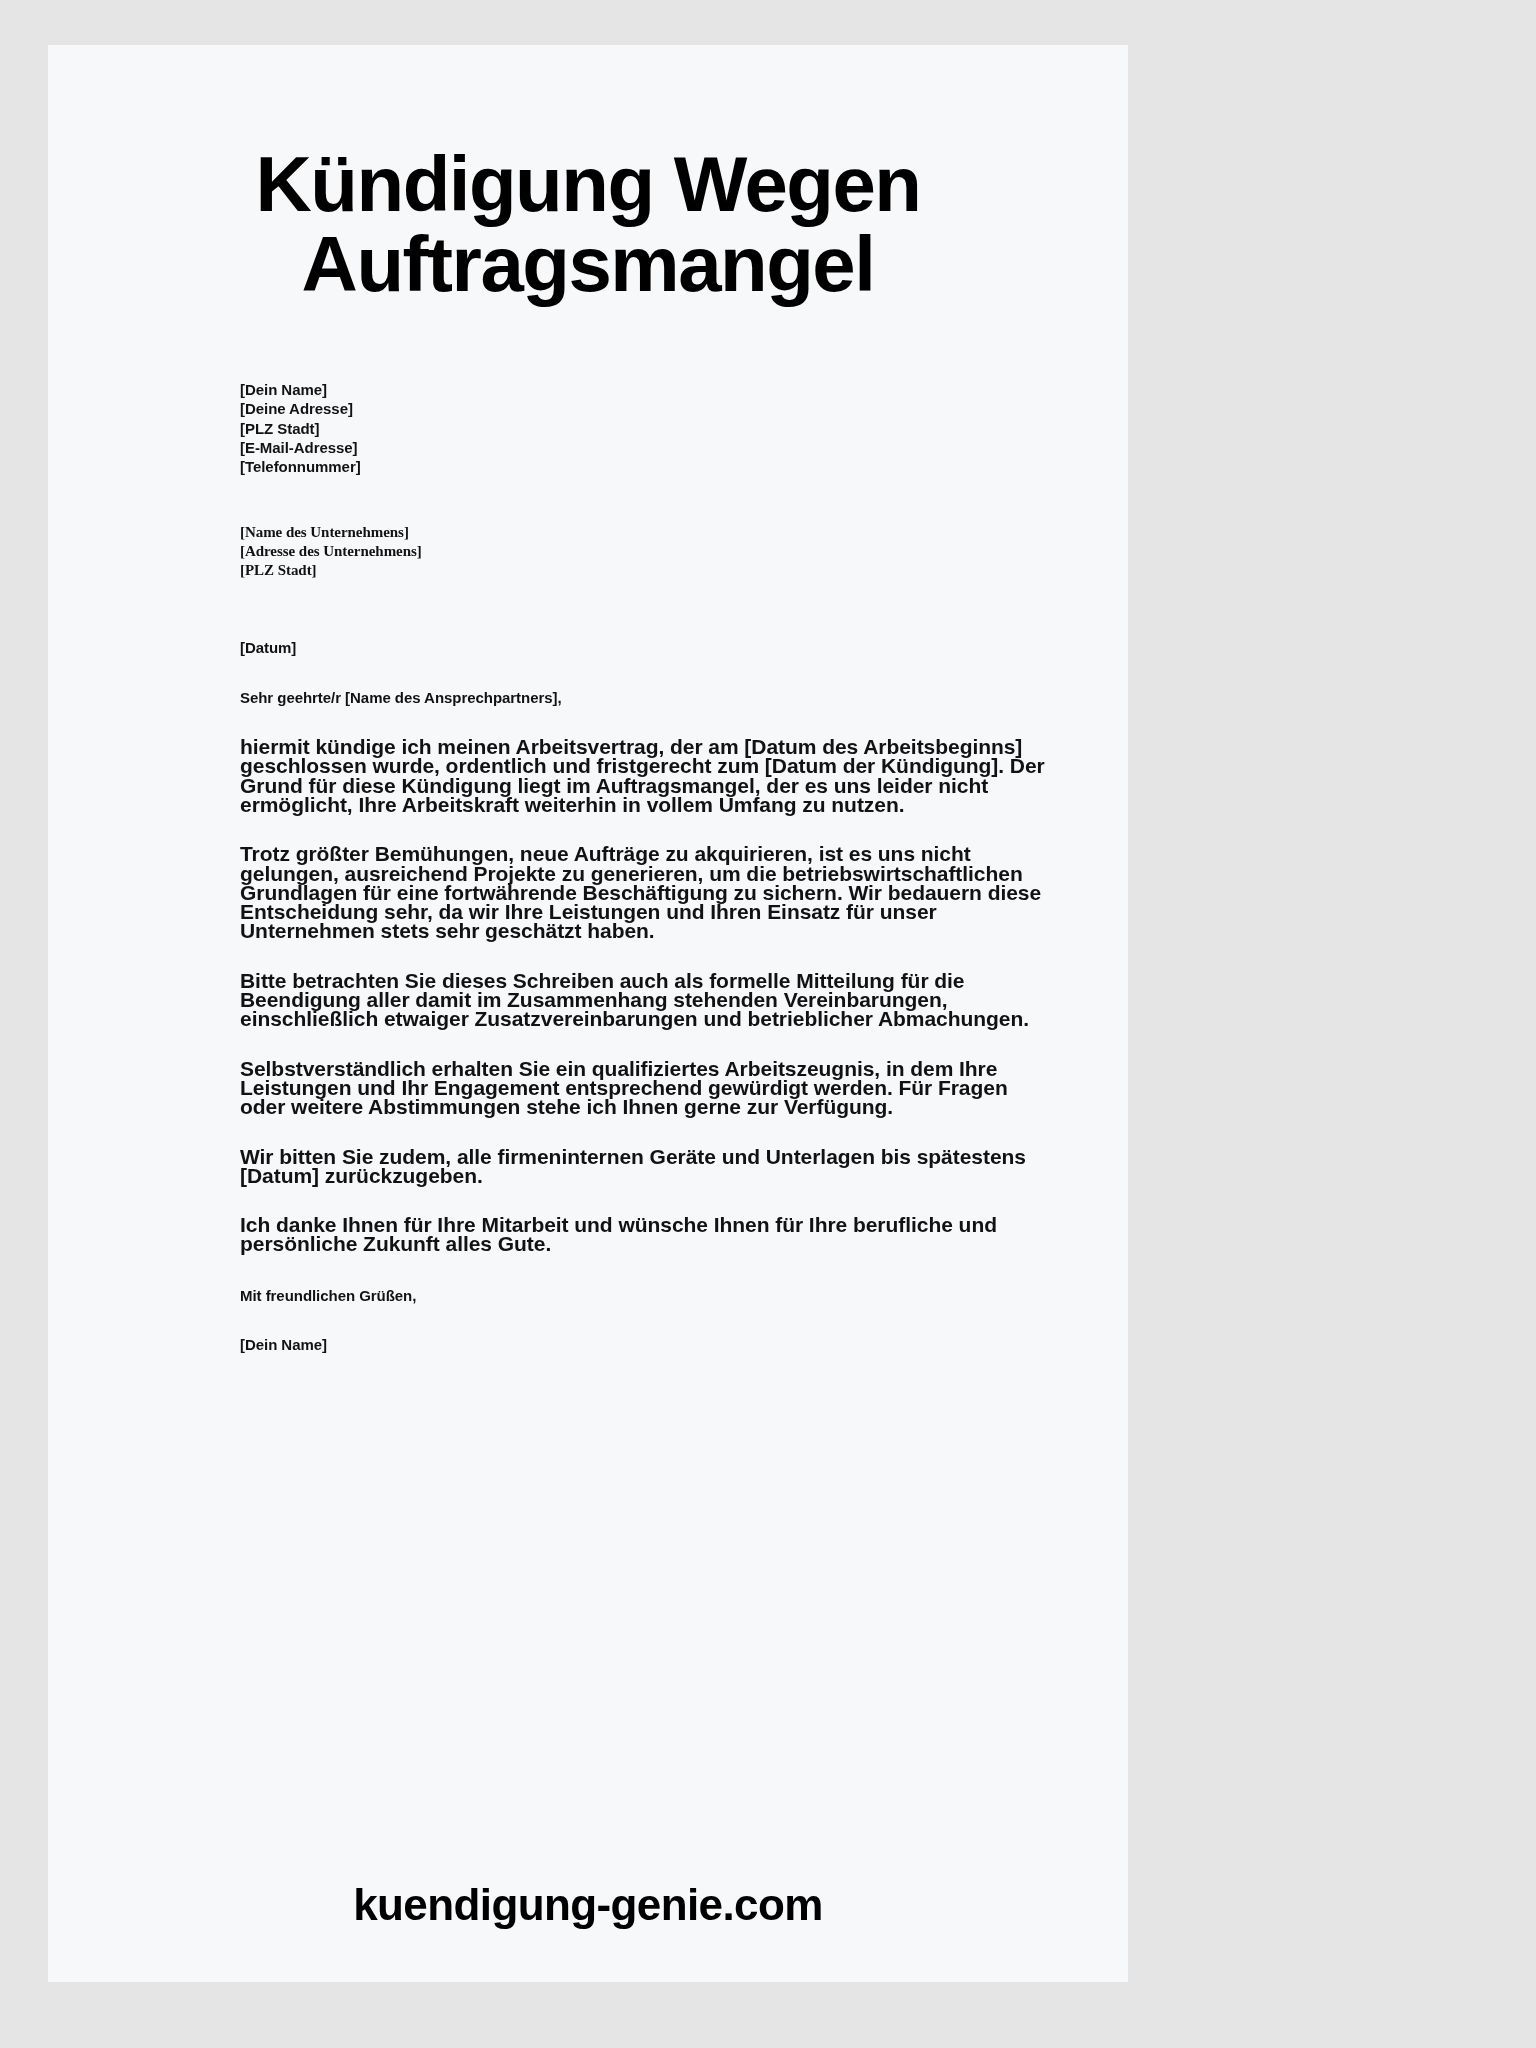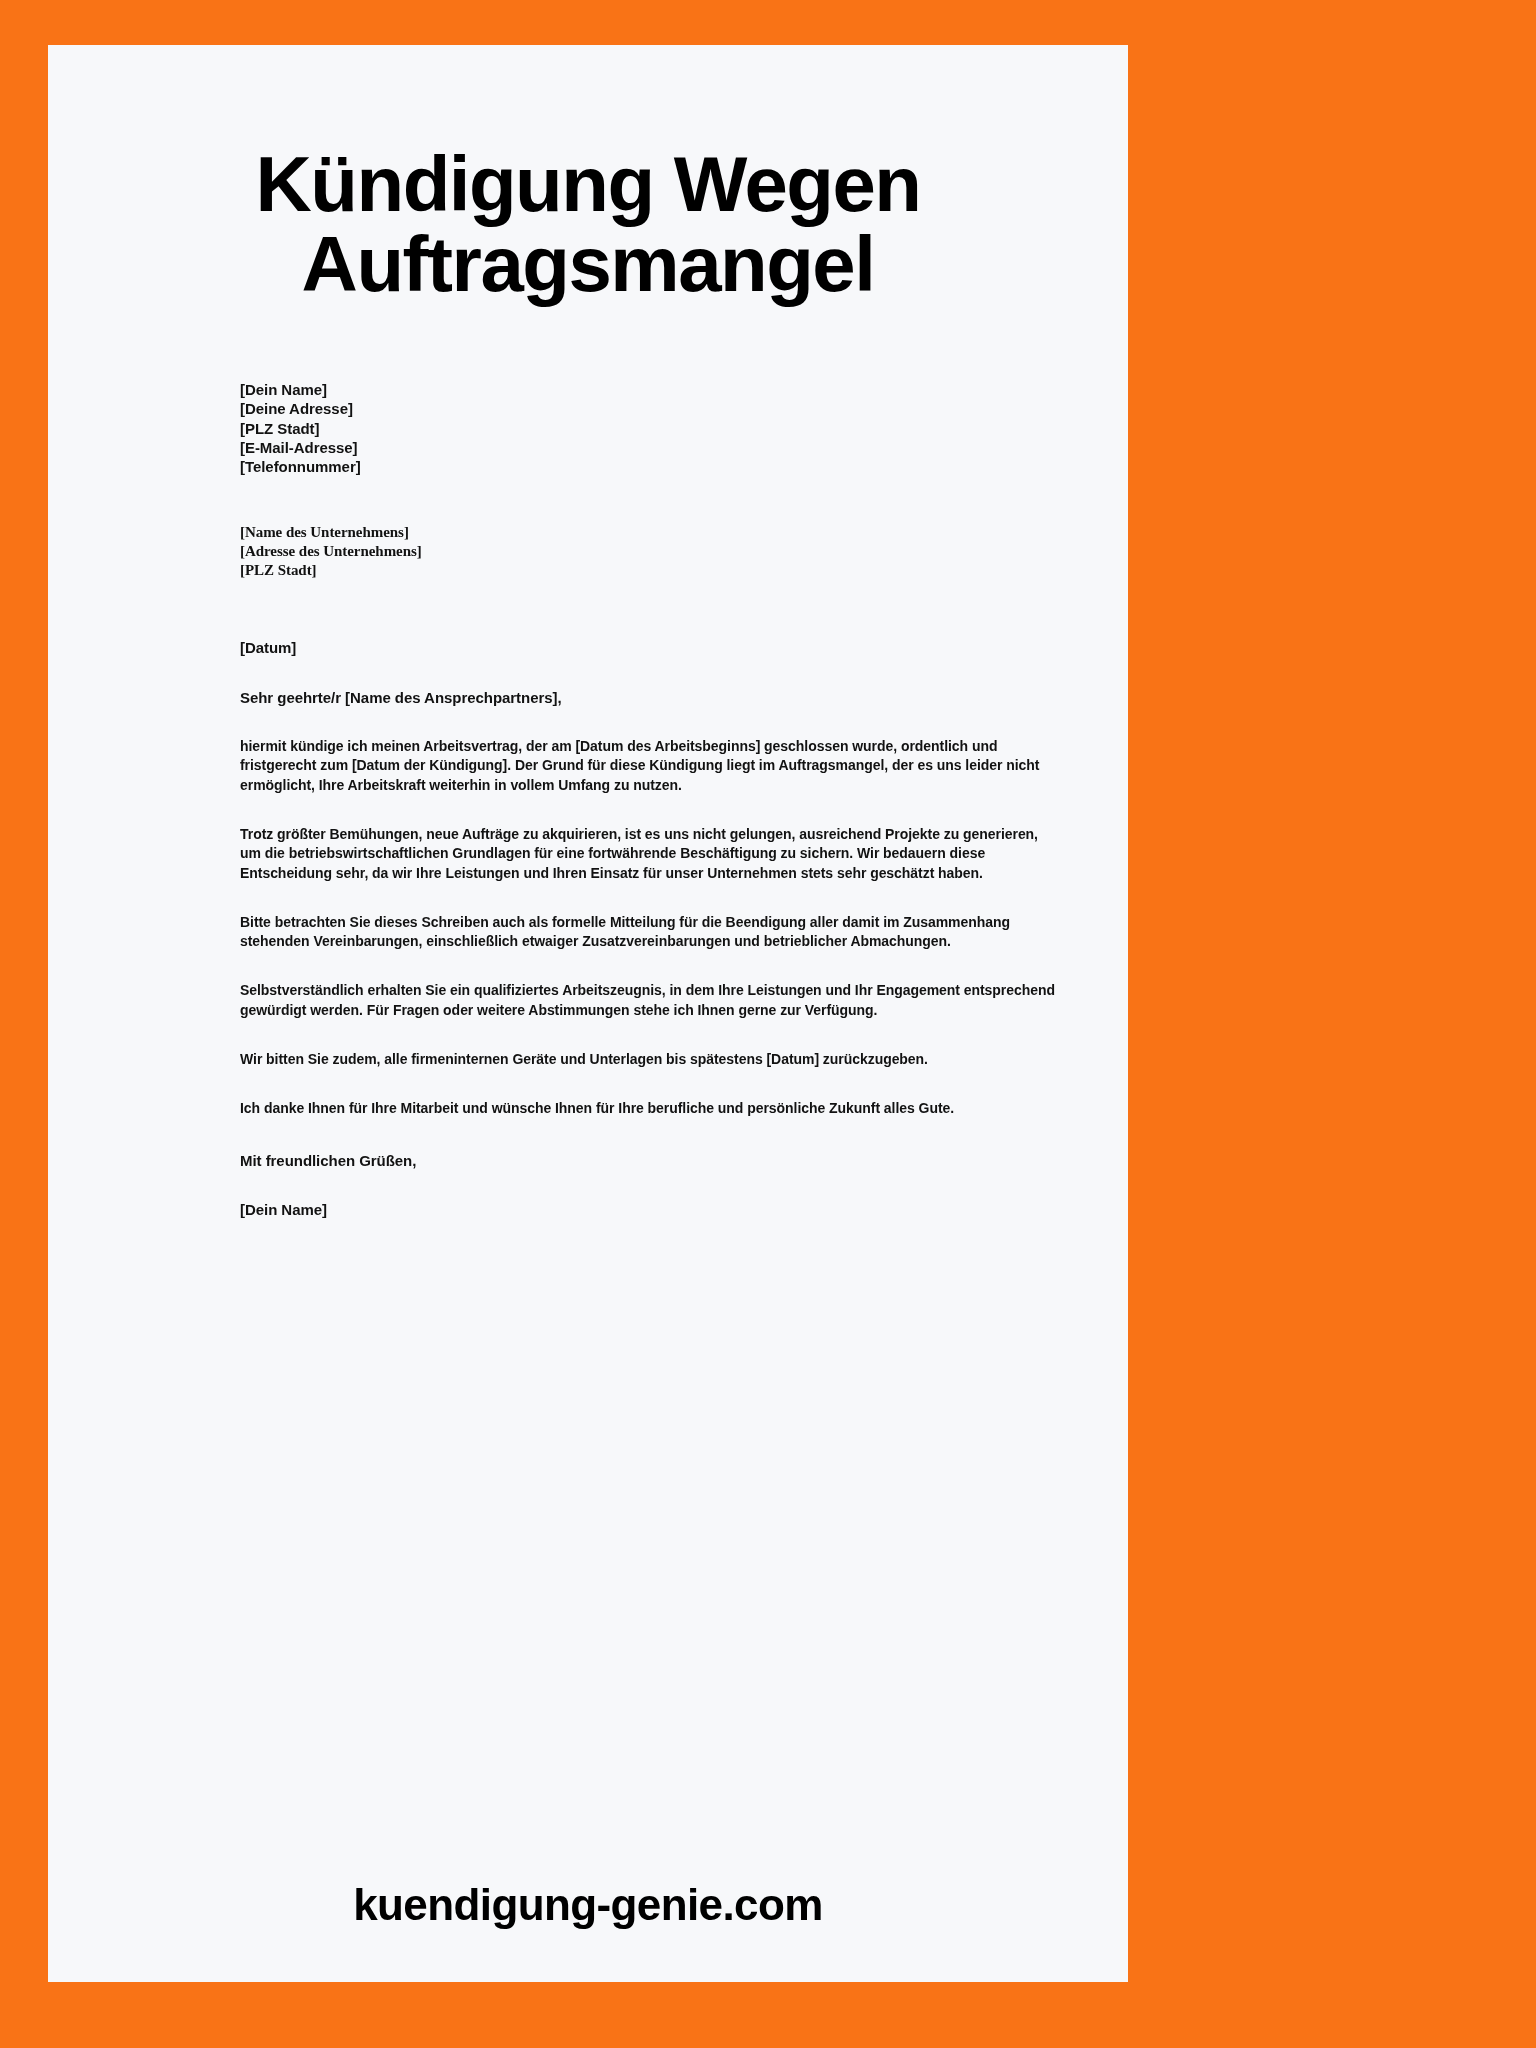--- a/index.html
+++ b/index.html
@@ -13,21 +13,21 @@
     background: #12365d;
     font-family: "Liberation Sans", "DejaVu Sans", sans-serif;
     -webkit-font-smoothing: antialiased;
     overflow: hidden;
   }
 
   #page {
     position: relative;
     width: 1536px;
     height: 2048px;
-    background: #f97316;
+    background: #e5e5e5;
     box-sizing: border-box;
   }
 
   
   #doc-card {
     position: absolute;
     left: 48px;
     top: 45px;
     width: 1080px;
     height: 1937px;
@@ -70,21 +70,21 @@
     white-space: nowrap;
   }
 
   #sender-block { margin-top: 76px; }
   #company-block { margin-top: 46px; font-family: Liberation Serif, serif; }
   #date-block   { margin-top: 58px; }
   #subject-line { margin-top: 39px; }
   #salutation   { margin-top: 30px; }
 
   .para {
-    font-size: 14px;
+    font-size: 21px;
     line-height: 19.3px;
     font-weight: 700;
     color: #121212;
     letter-spacing: -0.05px;
     margin-top: 30px;
     max-width: 816px;
     text-align: left;
   }
 
   #closing-line { margin-top: 32px; }

